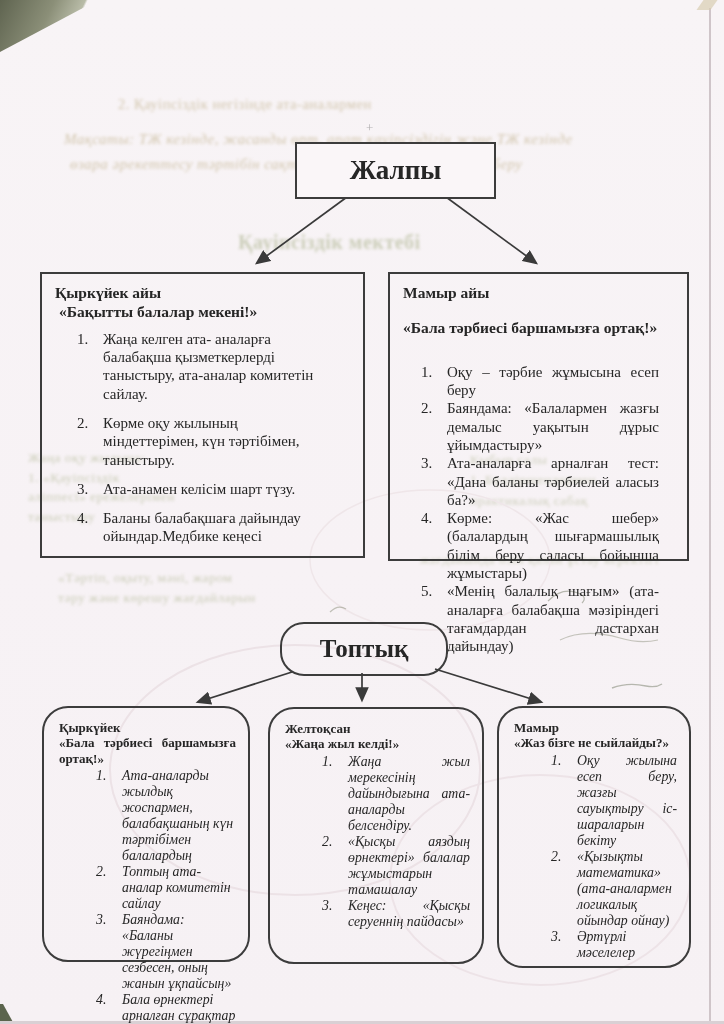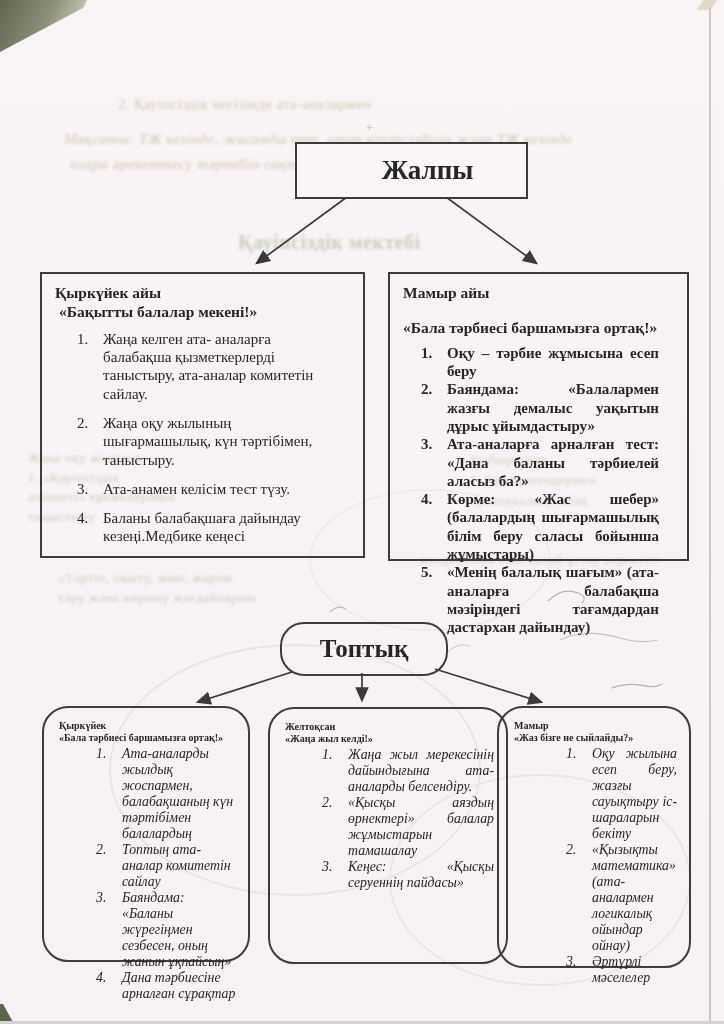--- a/index.html
+++ b/index.html
@@ -30,21 +30,21 @@
   .gbox .hdr{font-weight:bold;font-size:15.5px;padding:10px 10px 0 13px;}
   .gbox ol{list-style:none;margin:8px 0 0 0;padding:0 28px 0 35px;counter-reset:n;}
   .gbox li{position:relative;counter-increment:n;padding-left:26px;}
   .gbox li::before{content:counter(n) ".";position:absolute;left:0;}
   .gap li{margin-bottom:11px;}
   .just li{text-align:justify;}
 
   
   .rbox{position:absolute;border:2px solid #3c3c3c;border-radius:26px;box-sizing:border-box;
         font-size:13.8px;line-height:1.16;}
-  .rbox .hdr{font-weight:bold;font-size:10px;padding:12px 12px 0 15px;line-height:1.18;}
+  .rbox .hdr{font-weight:bold;font-size:13px;padding:12px 12px 0 15px;line-height:1.18;}
   .rbox .hdr .t2{text-align:justify;}
   .rbox ol{list-style:none;margin:2px 0 0 0;padding:0 12px 0 52px;counter-reset:n;font-style:italic;}
   .rbox li{position:relative;counter-increment:n;padding-left:26px;}
   .rbox li::before{content:counter(n) ".";position:absolute;left:0;}
 
   svg.overlay{position:absolute;left:0;top:0;pointer-events:none;}
 </style>
 </head>
 <body>
 
@@ -100,43 +100,43 @@
     <line x1="362" y1="673" x2="362" y2="700" stroke="#3a3a3a" stroke-width="1.7" marker-end="url(#ah)"></line>
     <line x1="435" y1="669" x2="541" y2="702" stroke="#3a3a3a" stroke-width="1.7" marker-end="url(#ah)"></line>
 
     <path d="M548,601 q14,-14 30,-8 q10,4 4,10" fill="none" stroke="#8b8f7e" stroke-width="1.2" opacity=".6"></path>
     <path d="M560,640 q25,-12 60,-2 q20,6 38,2" fill="none" stroke="#9a9d8c" stroke-width="1.2" opacity=".55"></path>
     <path d="M612,688 q16,-6 34,-2 q10,2 16,-2" fill="none" stroke="#8b8f7e" stroke-width="1.4" opacity=".6"></path>
     <path d="M330,612 q8,-8 16,-3" fill="none" stroke="#9a9d8c" stroke-width="1.2" opacity=".6"></path>
     <path d="M448,652 q10,-10 22,-6" fill="none" stroke="#9a9d8c" stroke-width="1" opacity=".5"></path>
   </svg>
 
-  <div class="titlebox" style="left:295px;top:142px;width:197px;height:53px;font-size:27px;padding-left:32px;">
+  <div class="titlebox" style="left:295px;top:142px;width:197px;height:53px;font-size:27px;">
     <span>Жалпы</span>
   </div>
 
   <div class="gbox gap" style="left:40px;top:272px;width:325px;height:286px;">
     <div class="hdr">
       <div>Қыркүйек айы</div>
       <div style="padding-left:4px;">«Бақытты балалар мекені!»</div>
     </div>
     <ol>
       <li>Жаңа келген ата- аналарға балабақша қызметкерлерді таныстыру, ата-аналар комитетін сайлау.</li>
-      <li>Жаңа оқу жылының шығармашылық, күн тәртібімен, таныстыру.</li>
-      <li>Ата-анамен келісім тест түзу.</li>
-      <li>Баланы балабақшаға дайындау кезеңі.Медбике кеңесі</li>
+      <li>Көрме оқу жылының міндеттерімен, күн тәртібімен, таныстыру.</li>
+      <li>Ата-анамен келісім шарт түзу.</li>
+      <li>Баланы балабақшаға дайындау ойындар.Медбике кеңесі</li>
     </ol>
   </div>
 
   <div class="gbox just" style="left:388px;top:272px;width:301px;height:289px;">
     <div class="hdr">
       <div>Мамыр айы</div>
       <div style="margin-top:16px;">«Бала тәрбиесі баршамызға ортақ!»</div>
     </div>
-    <ol style="padding-left:31px;margin-top:6px;font-weight:bold;">
+    <ol style="padding-left:31px;margin-top:25px;">
       <li>Оқу – тәрбие жұмысына есеп беру</li>
       <li>Баяндама: «Балалармен жазғы демалыс уақытын дұрыс ұйымдастыру»</li>
       <li>Ата-аналарға арналған тест: «Дана баланы тәрбиелей аласыз ба?»</li>
       <li>Көрме:  «Жас шебер» (балалардың шығармашылық білім беру саласы бойынша жұмыстары)</li>
       <li>«Менің балалық шағым» (ата-аналарға балабақша мәзіріндегі тағамдардан дастархан дайындау)</li>
     </ol>
   </div>
 
   <div class="titlebox" style="left:280px;top:622px;width:164px;height:50px;font-size:25px;border-radius:24px;background:transparent;">
     <span>Топтық</span>
@@ -144,41 +144,41 @@
 
   <div class="rbox" style="left:42px;top:706px;width:208px;height:256px;">
     <div class="hdr">
       <div>Қыркүйек</div>
       <div class="t2">«Бала тәрбиесі баршамызға ортақ!»</div>
     </div>
     <ol>
       <li>Ата-аналарды жылдық жоспармен, балабақшаның күн тәртібімен балалардың</li>
       <li>Топтың ата- аналар комитетін сайлау</li>
       <li>Баяндама: «Баланы жүрегіңмен сезбесен, оның жанын ұқпайсың»</li>
-      <li>Дана тәрбиесіне арналған сұрақтар</li>
+      <li>Бала өрнектері арналған сұрақтар</li>
     </ol>
   </div>
 
-  <div class="rbox" style="left:268px;top:707px;width:240px;height:257px;">
+  <div class="rbox" style="left:268px;top:707px;width:216px;height:257px;">
     <div class="hdr">
       <div>Желтоқсан</div>
       <div>«Жаңа жыл келді!»</div>
     </div>
     <ol style="text-align:justify;">
       <li>Жаңа жыл мерекесінің дайындығына ата- аналарды белсендіру.</li>
       <li>«Қысқы аяздың өрнектері» балалар жұмыстарын тамашалау</li>
       <li>Кеңес: «Қысқы серуеннің пайдасы»</li>
     </ol>
   </div>
 
   <div class="rbox" style="left:497px;top:706px;width:194px;height:262px;">
     <div class="hdr">
       <div>Мамыр</div>
       <div class="t2">«Жаз бізге не сыйлайды?»</div>
     </div>
-    <ol style="text-align:justify;margin-left:15px;">
+    <ol style="text-align:justify;">
       <li>Оқу жылына есеп беру, жазғы сауықтыру іс-шараларын бекіту</li>
       <li>«Қызықты математика» (ата-аналармен логикалық ойындар ойнау)</li>
       <li>Әртүрлі мәселелер</li>
     </ol>
   </div>
 
 </div>
 
 </body></html>

